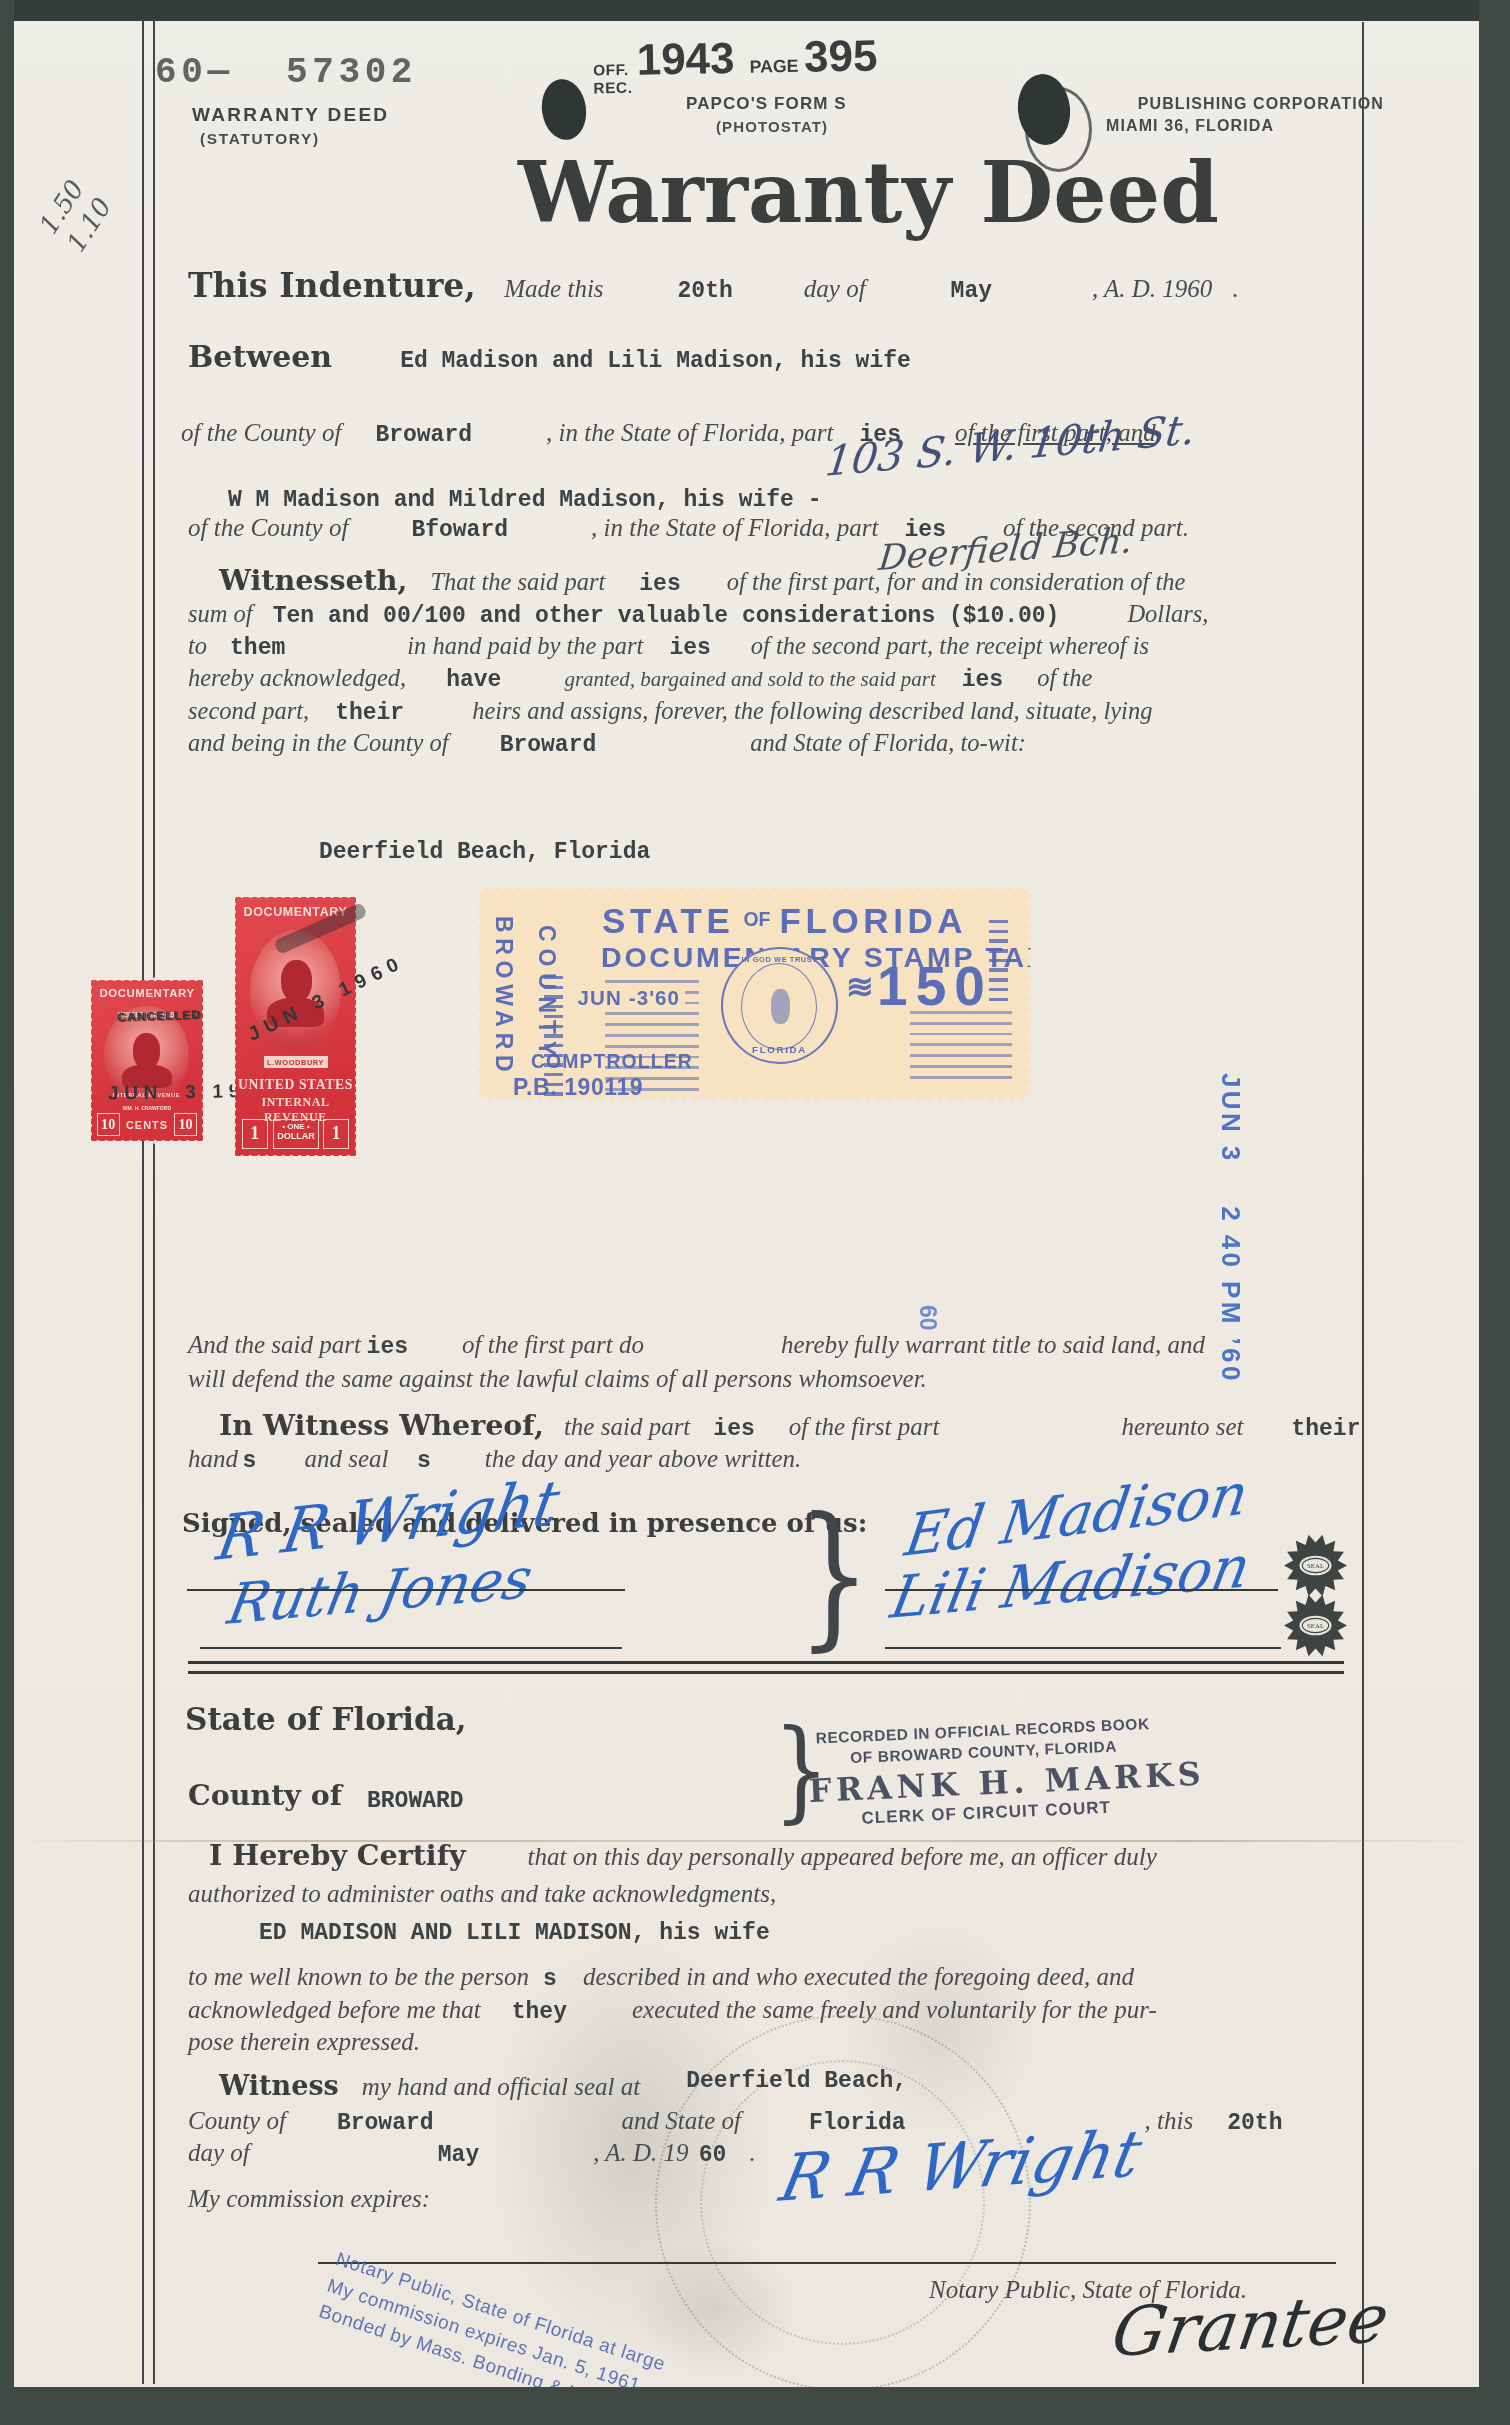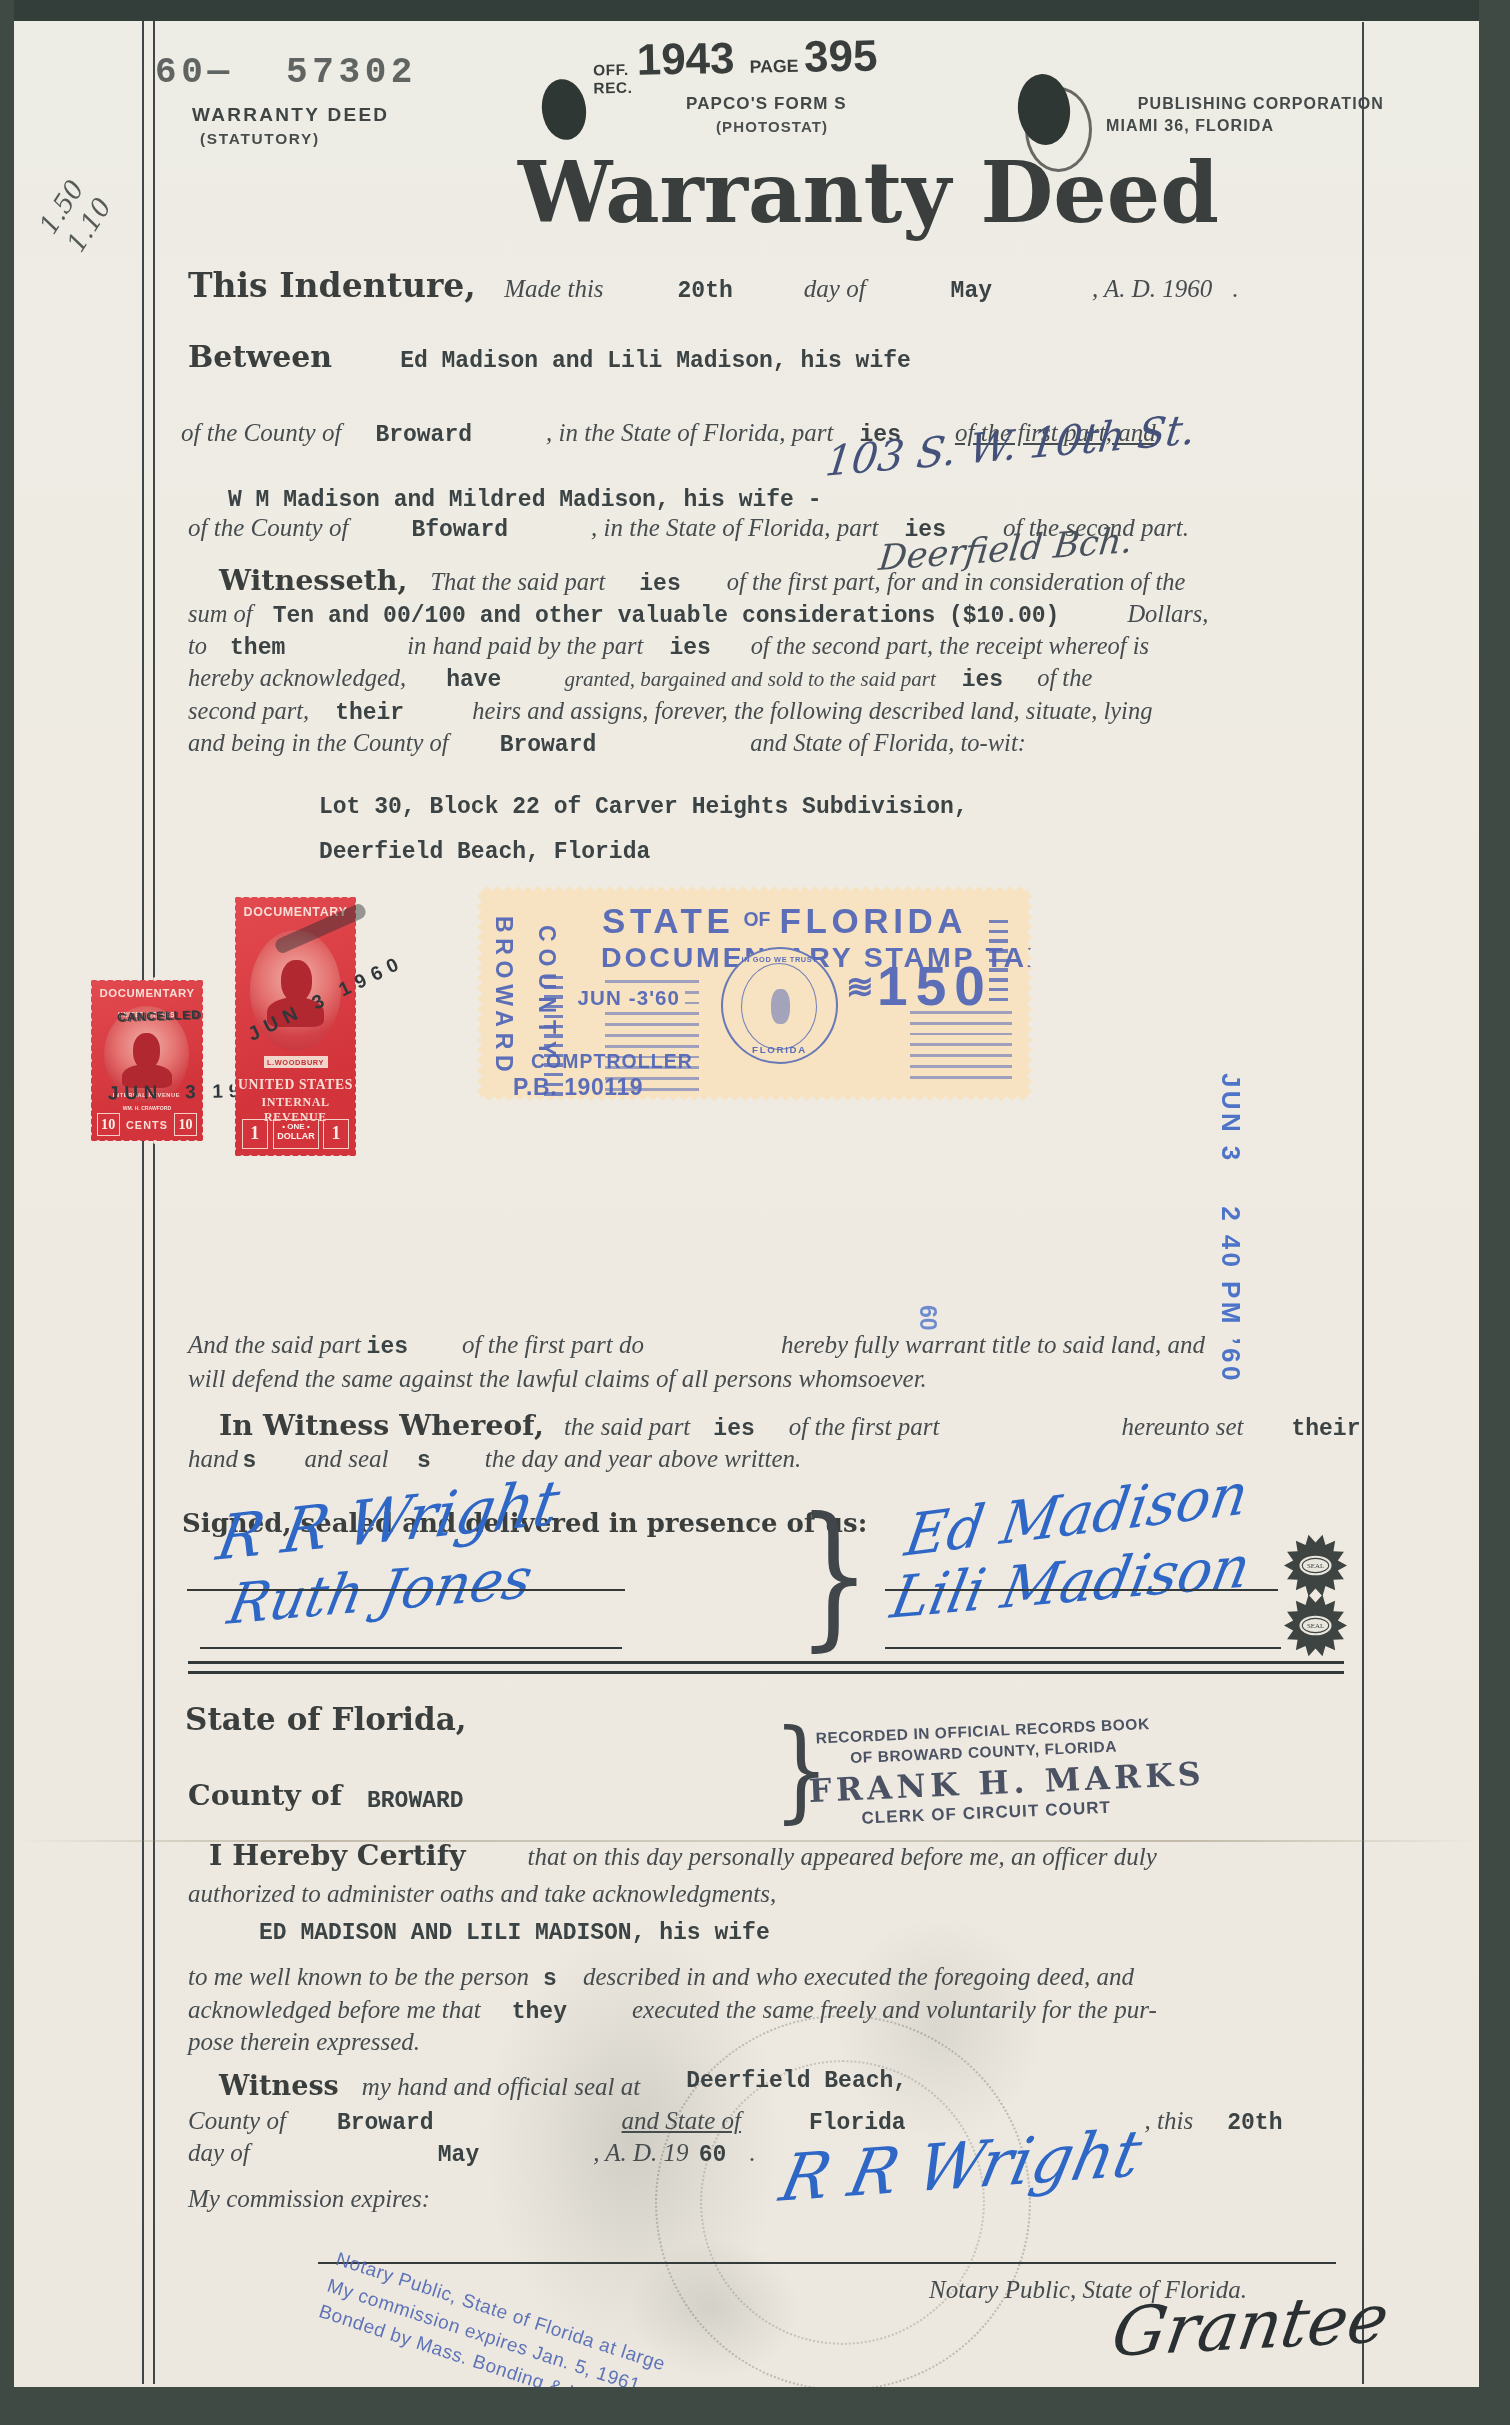--- a/index.html
+++ b/index.html
@@ -142,21 +142,20 @@
     <span class="f" style="font-size:24.5px;">second part,</span>
     <span class="t" style="margin-left:26px;font-size:23px;">their</span>
     <span class="f" style="margin-left:68px;font-size:24.5px;">heirs and assigns, forever, the following described land, situate, lying</span>
   </div>
   <div class="row" style="left:188px;top:729px;">
     <span class="f" style="font-size:24.5px;">and being in the County of</span>
     <span class="t" style="margin-left:51px;font-size:23px;">Broward</span>
     <span class="f" style="margin-left:154px;font-size:24.5px;">and State of Florida, to-wit:</span>
   </div>
 
-  <div class="abs t" style="left:319px;top:794px;">Lot 30, Block 22 of Carver Heights Subdivision,</div>
   <div class="abs t" style="left:319px;top:839px;">Deerfield Beach, Florida</div>
 
   <div class="stamp-red" style="left:91px;top:980px;width:112px;height:161px;">
     <div class="red-txt" style="top:6.8px;font-size:11.4px;letter-spacing:0.6px;">DOCUMENTARY</div>
     <div class="red-oval" style="left:13px;top:26px;width:85px;height:97px;">
       <div class="red-txt" style="top:4.6px;font-size:6.3px;letter-spacing:0.6px;">UNITED STATES</div>
       <div class="abs" style="left:29px;top:27px;width:27px;height:36px;background:#b12830;border-radius:46%;"></div>
       <div class="abs" style="left:17.7px;top:58px;width:50px;height:24px;background:#b12830;border-radius:50% 50% 20% 20%;"></div>
       <div class="red-txt" style="bottom:4.6px;font-size:5.7px;letter-spacing:0.6px;">INTERNAL REVENUE</div>
     </div>
@@ -316,21 +315,21 @@
   </div>
 
   <div class="row" style="left:219px;top:2070px;">
     <span class="g" style="font-size:27px;">Witness</span>
     <span class="f" style="margin-left:23px;">my hand and official seal at</span>
     <span class="t" style="margin-left:46px;position:relative;top:-8px;">Deerfield Beach,</span>
   </div>
   <div class="row" style="left:188px;top:2107px;">
     <span class="f">County of</span>
     <span class="t" style="margin-left:51px;">Broward</span>
-    <span class="f" style="margin-left:188px;text-decoration:underline;">and State of</span>
+    <span class="f" style="margin-left:188px;">and State of</span>
     <span class="t" style="margin-left:68px;">Florida</span>
     <span class="f" style="margin-left:239px;">, this</span>
     <span class="t" style="margin-left:34px;">20th</span>
   </div>
   <div class="row" style="left:188px;top:2139px;">
     <span class="f">day of</span>
     <span class="t" style="margin-left:188px;">May</span>
     <span class="f" style="margin-left:114px;">, A. D. 19</span>
     <span class="t" style="margin-left:10.2px;">60</span>
     <span class="f" style="margin-left:23px;">.</span>

